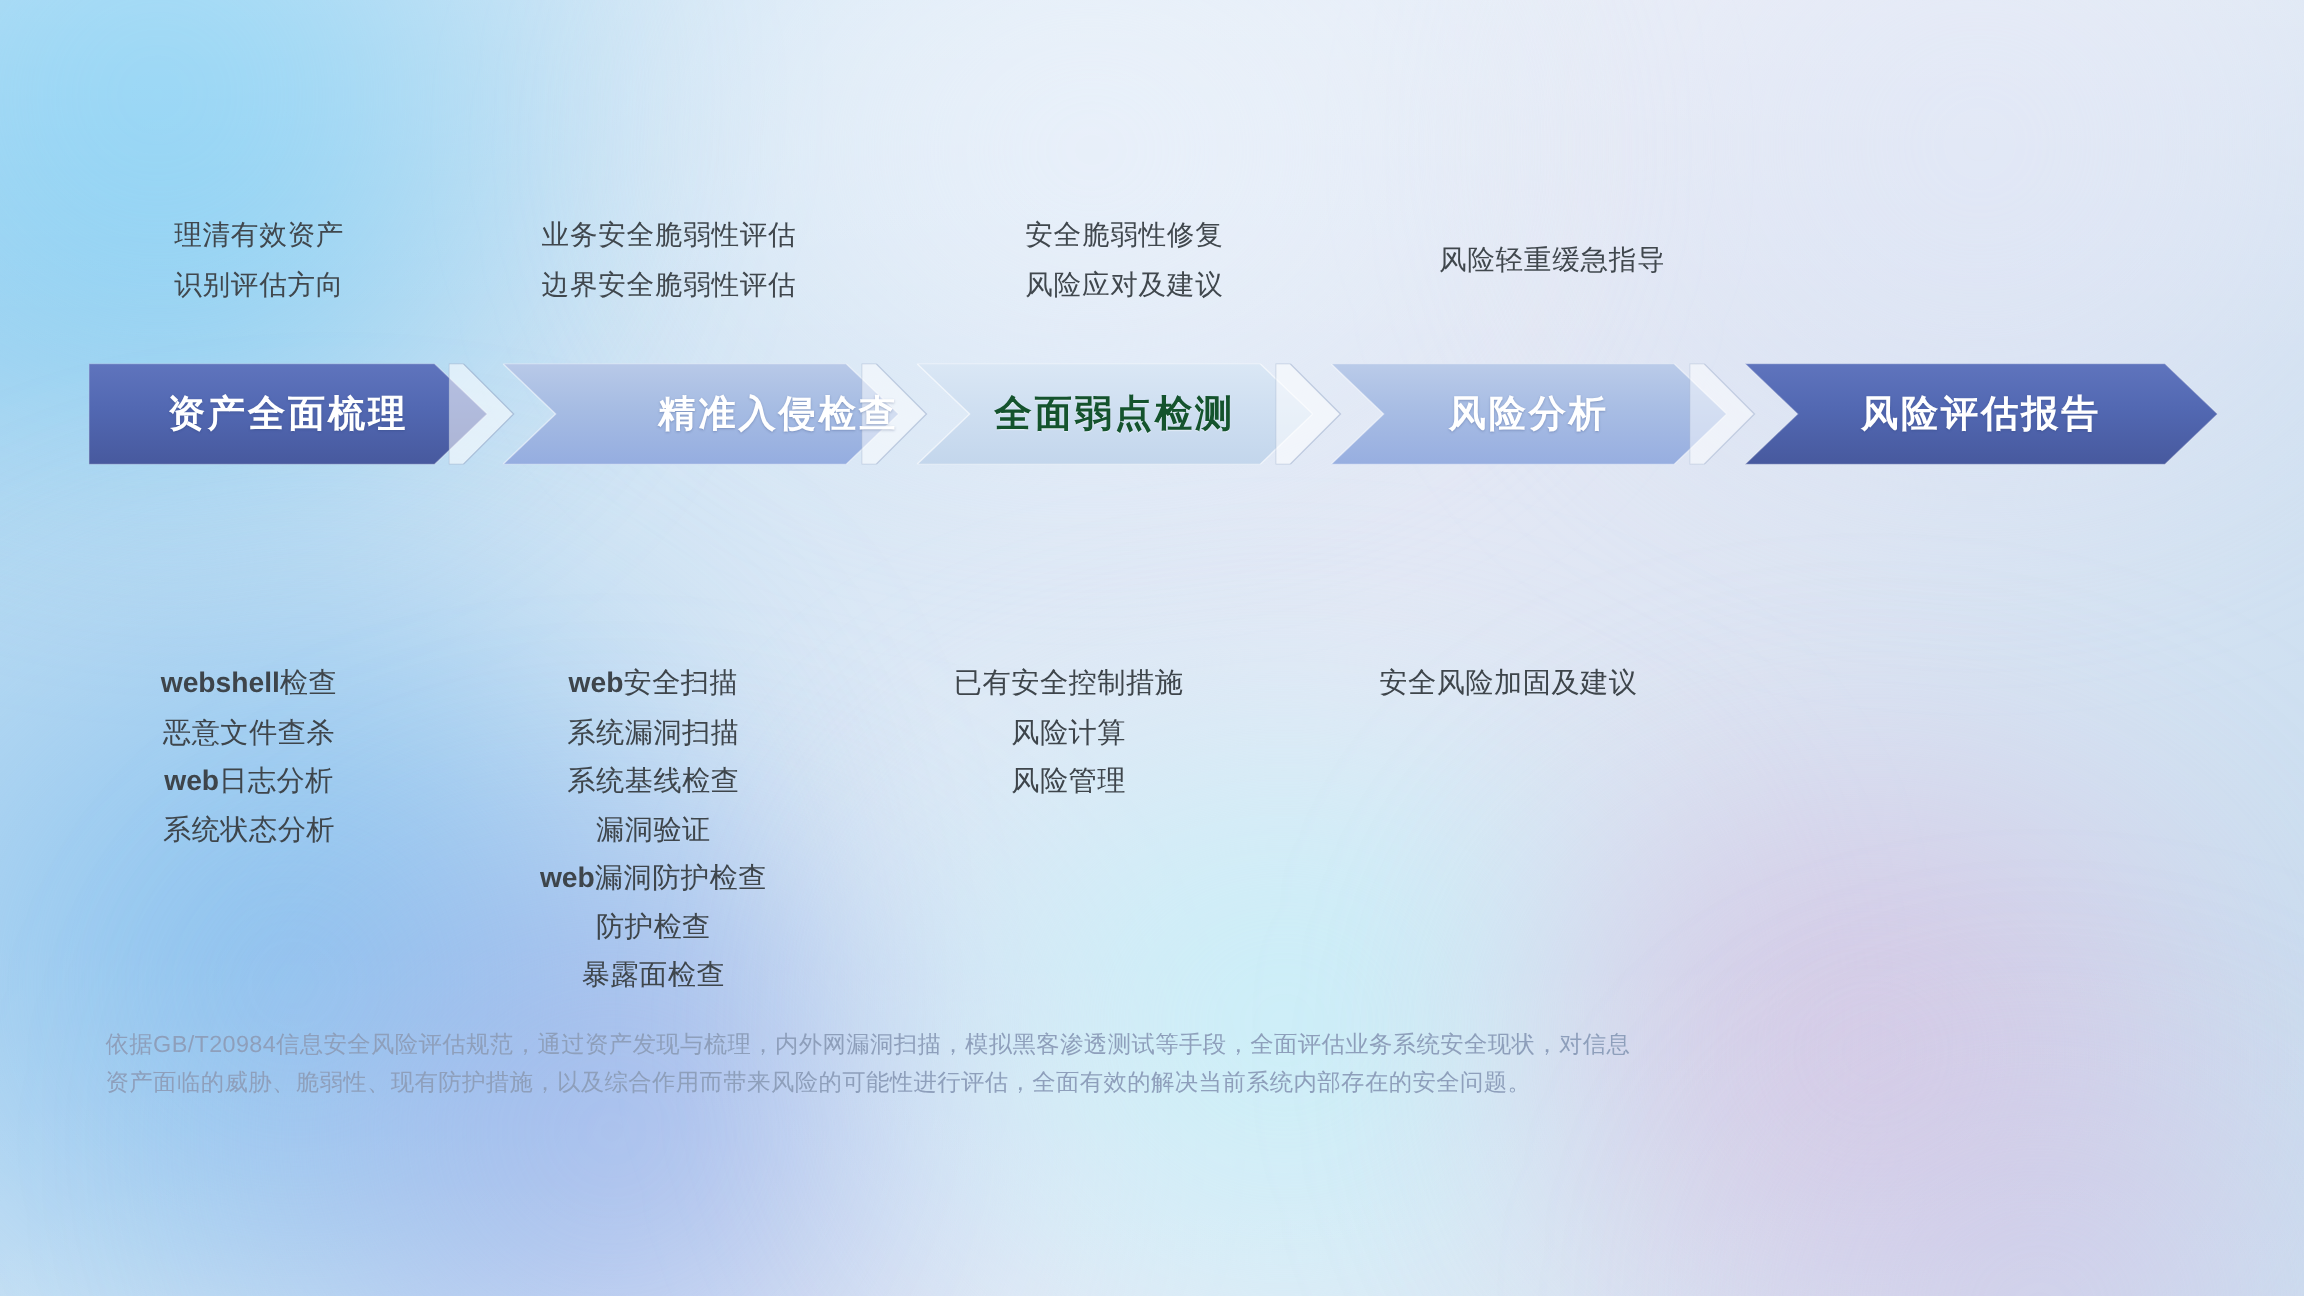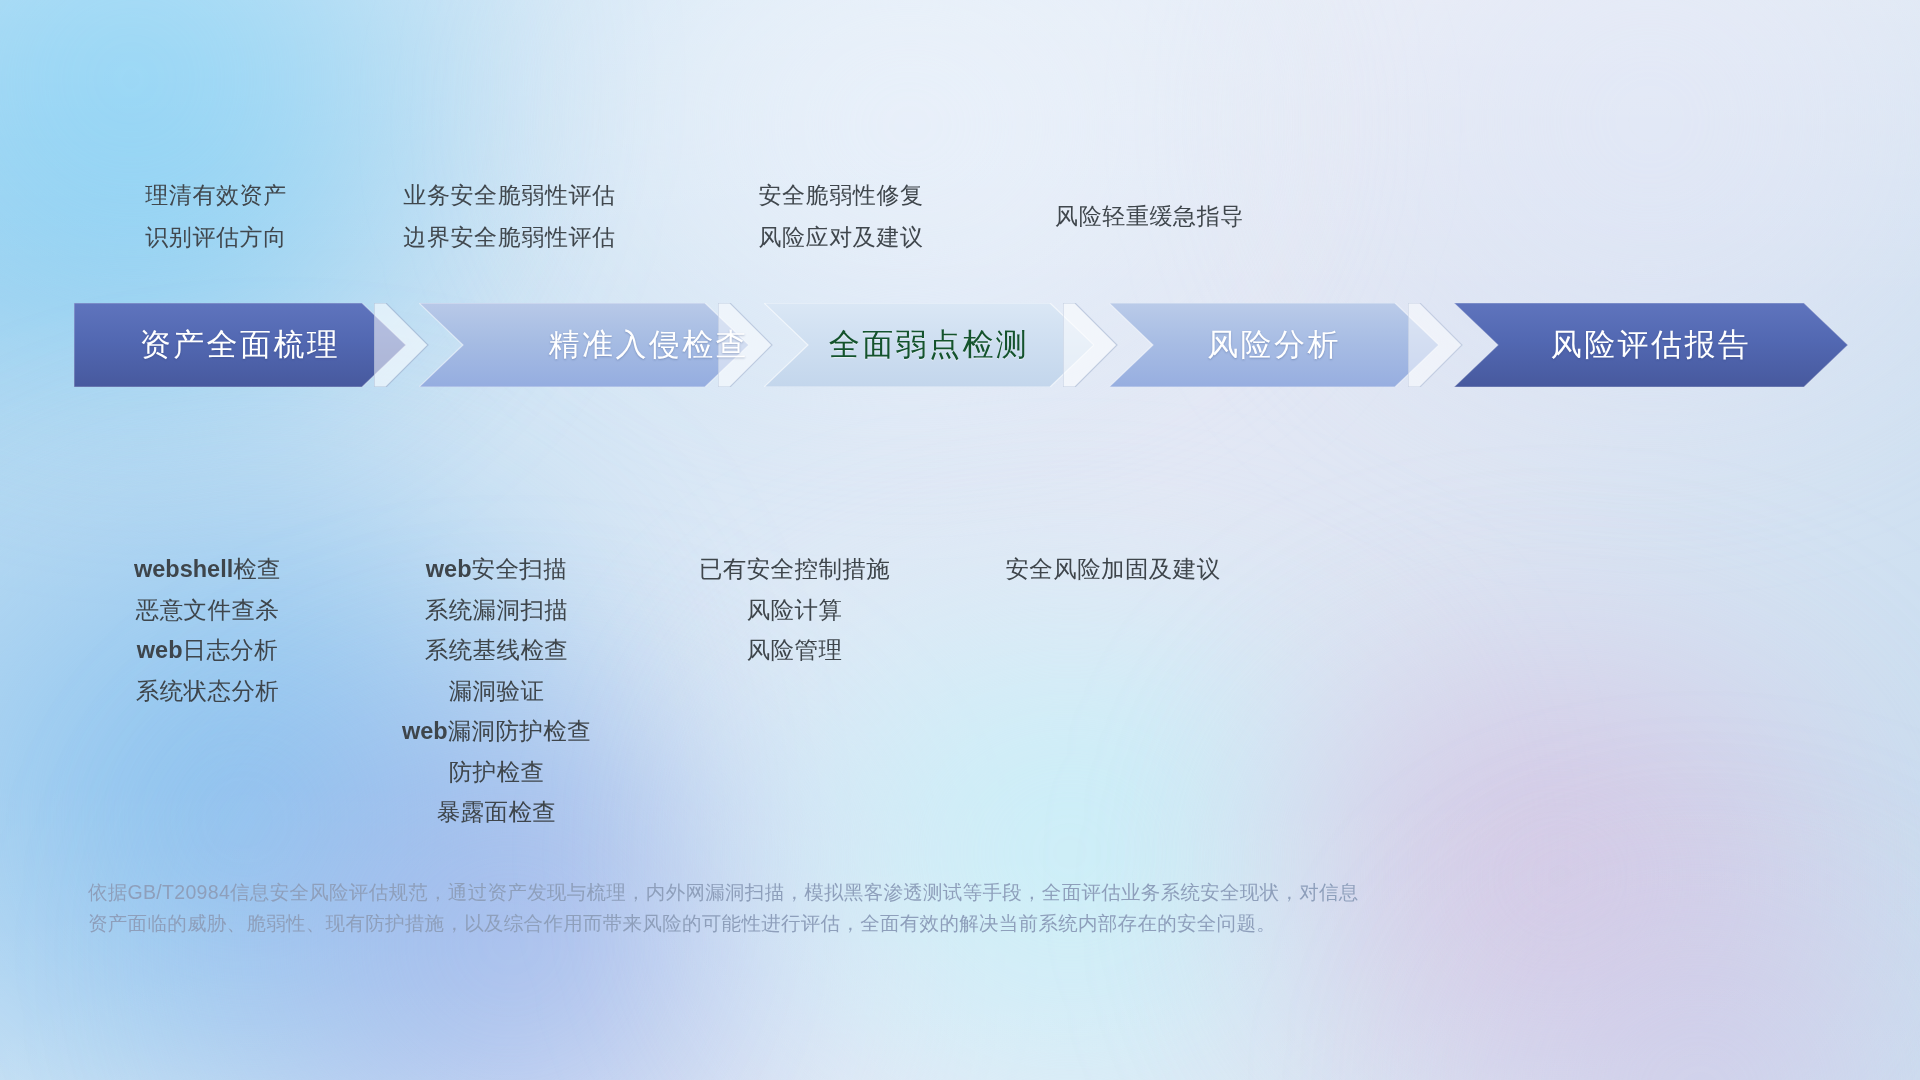--- a/index.html
+++ b/index.html
@@ -90,20 +90,21 @@
     position: absolute;
     inset: 0;
   }
 
   
   .cols {
     position: absolute;
     left: 72px;
     width: 1776px;
     display: flex;
+    gap: 48px;
   }
   .col { flex: 0 0 auto; text-align: center; }
   .col.c1 { width: 300px; }
   .col.c2 { width: 285px; }
   .col.c3 { width: 285px; }
   .col.c4 { width: 285px; }
   .col.c5 { width: 340px; }
 
   
   #top-rows { top: 184px; }
@@ -139,33 +140,33 @@
     align-items: center;
     justify-content: center;
   }
   .chev .shape {
     position: absolute;
     inset: 0;
   }
   .chev .label {
     position: relative;
     font-size: 31px;
-    font-weight: normal;
+    font-weight: bold;
     letter-spacing: 2.4px;
     white-space: nowrap;
     z-index: 3;
   }
   .chev.light .label { color: #ffffff; text-shadow: 0 1px 2px rgba(40,60,110,0.30); }
   .chev.dark-text .label { color: #14532d; text-shadow: 0 1px 1px rgba(255,255,255,0.55); }
 
   
   #footer {
     position: absolute;
     left: 88px;
-    top: 877px;
+    top: 856px;
     width: 1560px;
     font-size: 19.5px;
     line-height: 31px;
     color: #8e9fbb;
     letter-spacing: 0.3px;
   }
   #footer .fline { white-space: nowrap; }
 
   
   #bottom-rows { top: 558px; }

